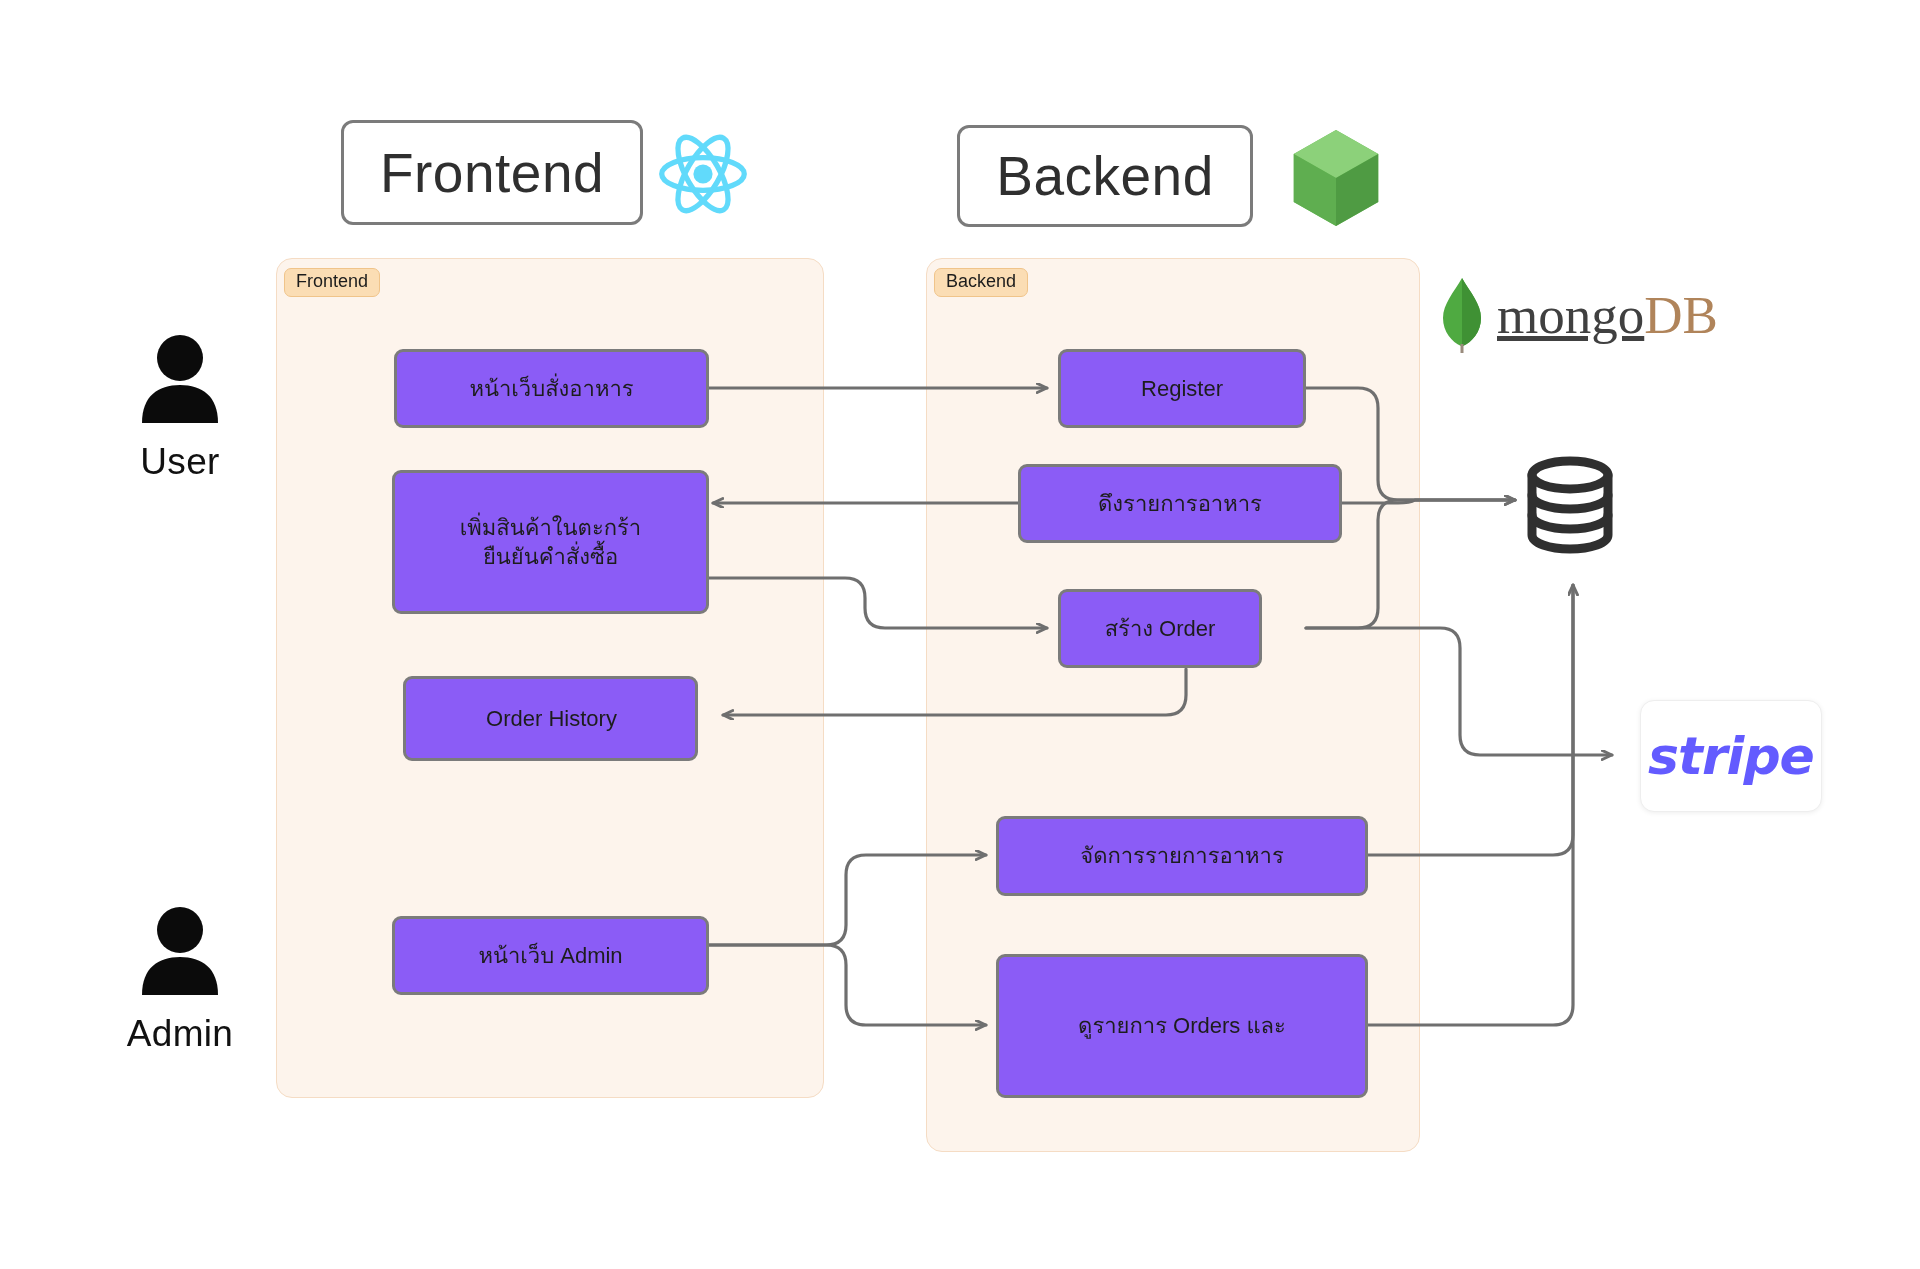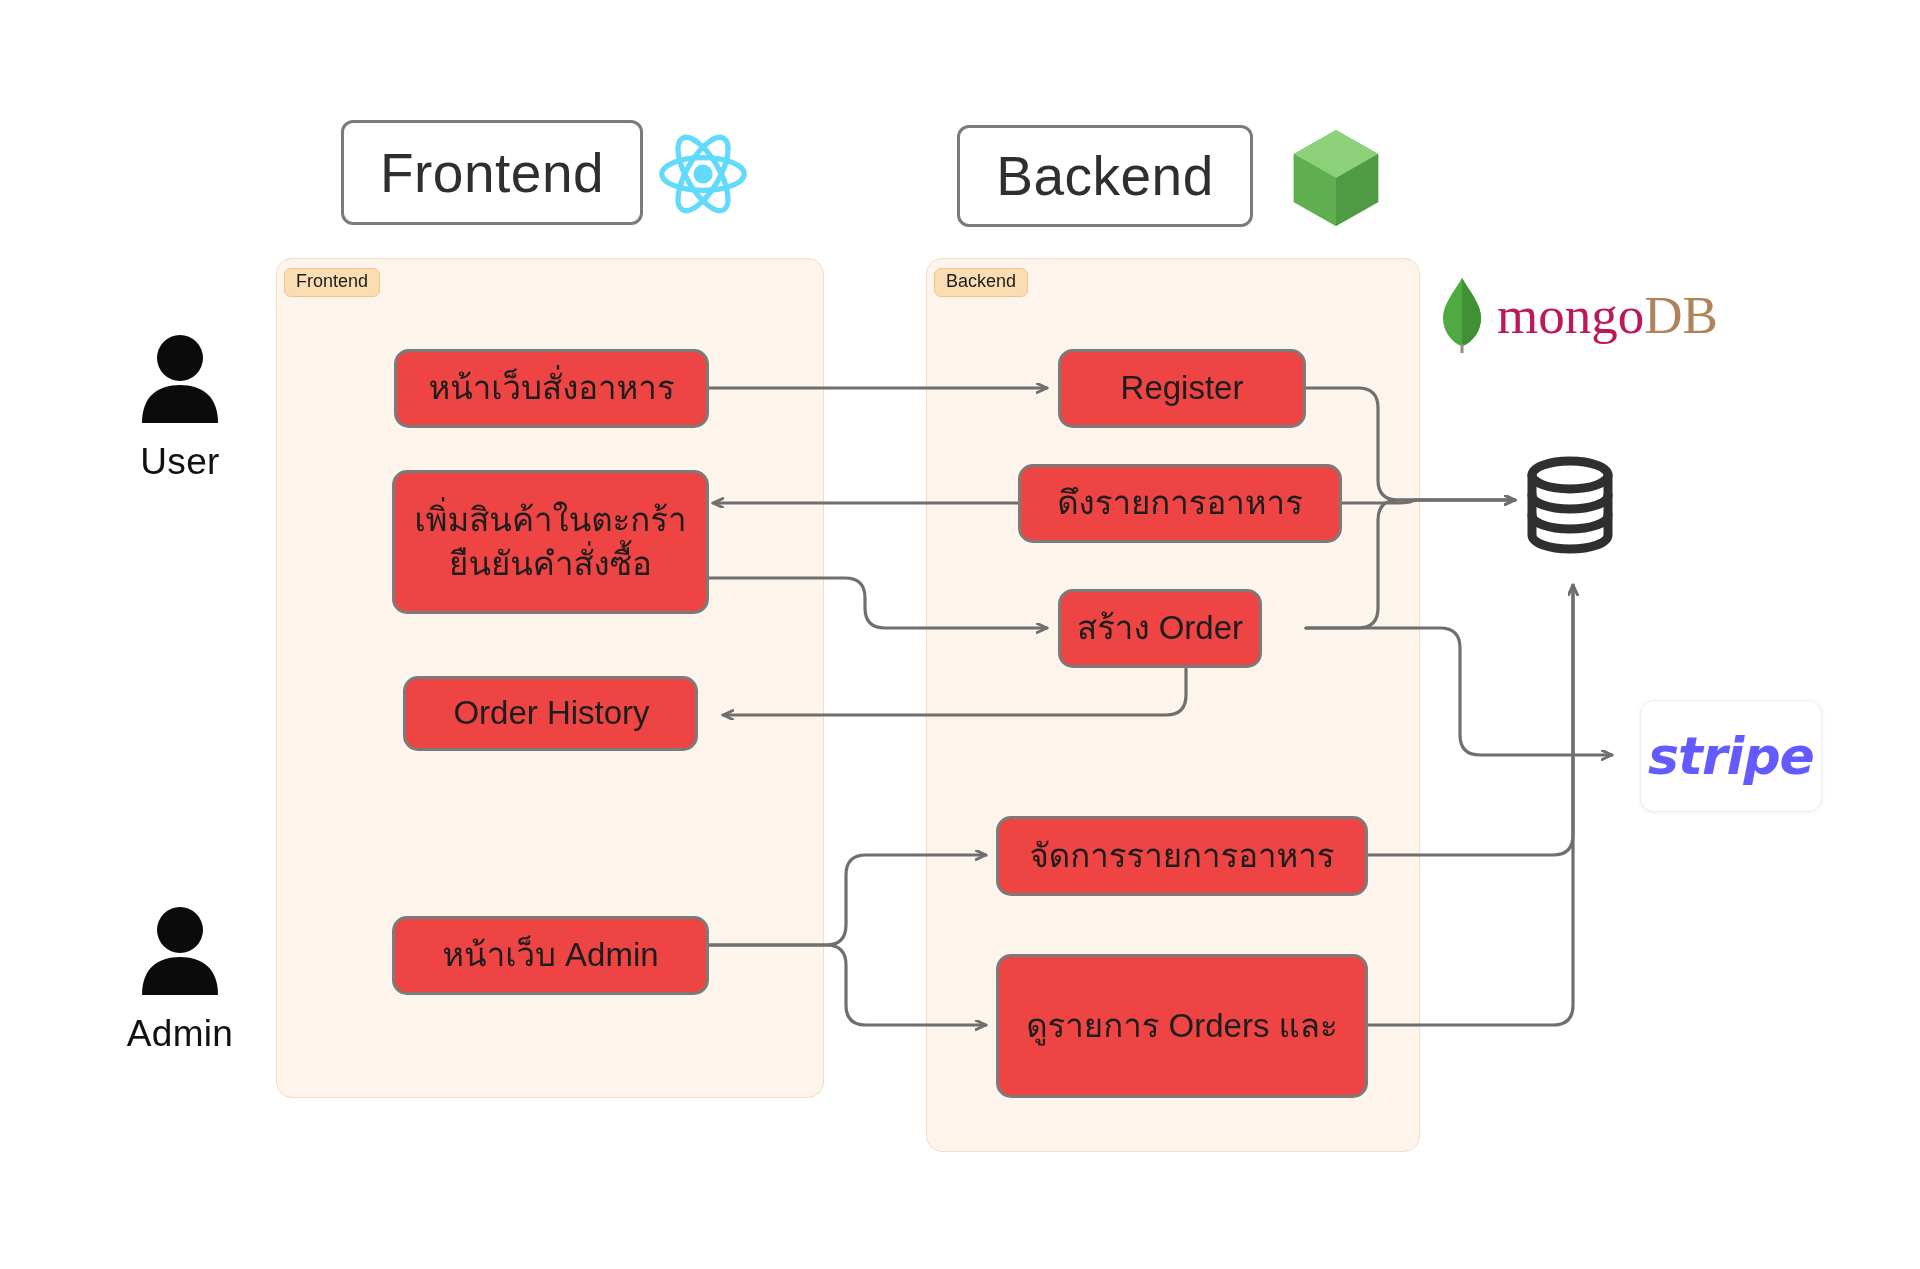--- a/index.html
+++ b/index.html
@@ -45,29 +45,29 @@
     color:#1c1c1c;
     font-size:18px;
     padding:3px 11px 4px 11px;
     line-height:1.1;
     white-space:nowrap;
   }
   
   .node{
     position:absolute;
     box-sizing:border-box;
-    background:#ef4444;
+    background:#8b5cf6;
     border:3px solid #7b7b7b;
-    border-radius:15px;
+    border-radius:9px;
     display:flex;
     flex-direction:column;
     align-items:center;
     justify-content:center;
     color:#1d1d1d;
-    font-size:33px;
+    font-size:22px;
     line-height:1.34;
     text-align:center;
     padding:2px 10px;
   }
   .node .ln{display:block;white-space:nowrap;}
   
   .actor{
     position:absolute;
     display:flex;
     flex-direction:column;
@@ -197,21 +197,21 @@
       <polygon points="50,52 6,27 6,77 50,102" fill="#5fae50"></polygon>
     </svg>
   </div>
 
   <div class="logo-wrap" style="left:1437px;top:276px;display:flex;align-items:center;">
     <svg width="50" height="78" viewBox="0 0 50 78">
       <path d="M25,2 C33,16 44,28 44,42 C44,56 35,66 26,70 L24,70 C15,66 6,56 6,42 C6,28 17,16 25,2 Z" fill="#4faa41"></path>
       <path d="M25,2 C33,16 44,28 44,42 C44,56 35,66 26,70 L25,70 Z" fill="#3f9134"></path>
       <rect x="23.5" y="68" width="3" height="9" fill="#9a8b7d"></rect>
     </svg>
-    <span class="mongo-word" style="margin-left:10px;color:#be185d;">mongo</span>
+    <span class="mongo-word" style="margin-left:10px;color:#404040;text-decoration:underline;">mongo</span>
     <span class="mongo-word" style="color:#b0845a;">DB</span>
   </div>
 
   <div class="logo-wrap" style="left:1520px;top:455px;">
     <svg width="100" height="100" viewBox="0 0 100 100">
       <g fill="none" stroke="#2f2f2f" stroke-width="9" stroke-linecap="round" stroke-linejoin="round">
         <ellipse cx="50" cy="20" rx="38" ry="14"></ellipse>
         <path d="M12,20 L12,80 C12,88 29,94 50,94 C71,94 88,88 88,80 L88,20"></path>
         <path d="M12,40 C12,48 29,54 50,54 C71,54 88,48 88,40"></path>
         <path d="M12,60 C12,68 29,74 50,74 C71,74 88,68 88,60"></path>
@@ -225,21 +225,21 @@
 
   <div class="node" style="left:394px;top:349px;width:315px;height:79px;">
     <span class="ln">หน้าเว็บสั่งอาหาร</span>
   </div>
 
   <div class="node" style="left:392px;top:470px;width:317px;height:144px;">
     <span class="ln">เพิ่มสินค้าในตะกร้า</span>
     <span class="ln">ยืนยันคำสั่งซื้อ</span>
   </div>
 
-  <div class="node" style="left:403px;top:676px;width:295px;height:75px;padding-left:12px;">
+  <div class="node" style="left:403px;top:676px;width:295px;height:85px;padding-left:12px;">
     <span class="ln">Order History</span>
   </div>
 
   <div class="node" style="left:392px;top:916px;width:317px;height:79px;">
     <span class="ln">หน้าเว็บ Admin</span>
   </div>
 
   <div class="node" style="left:1058px;top:349px;width:248px;height:79px;">
     <span class="ln">Register</span>
   </div>

